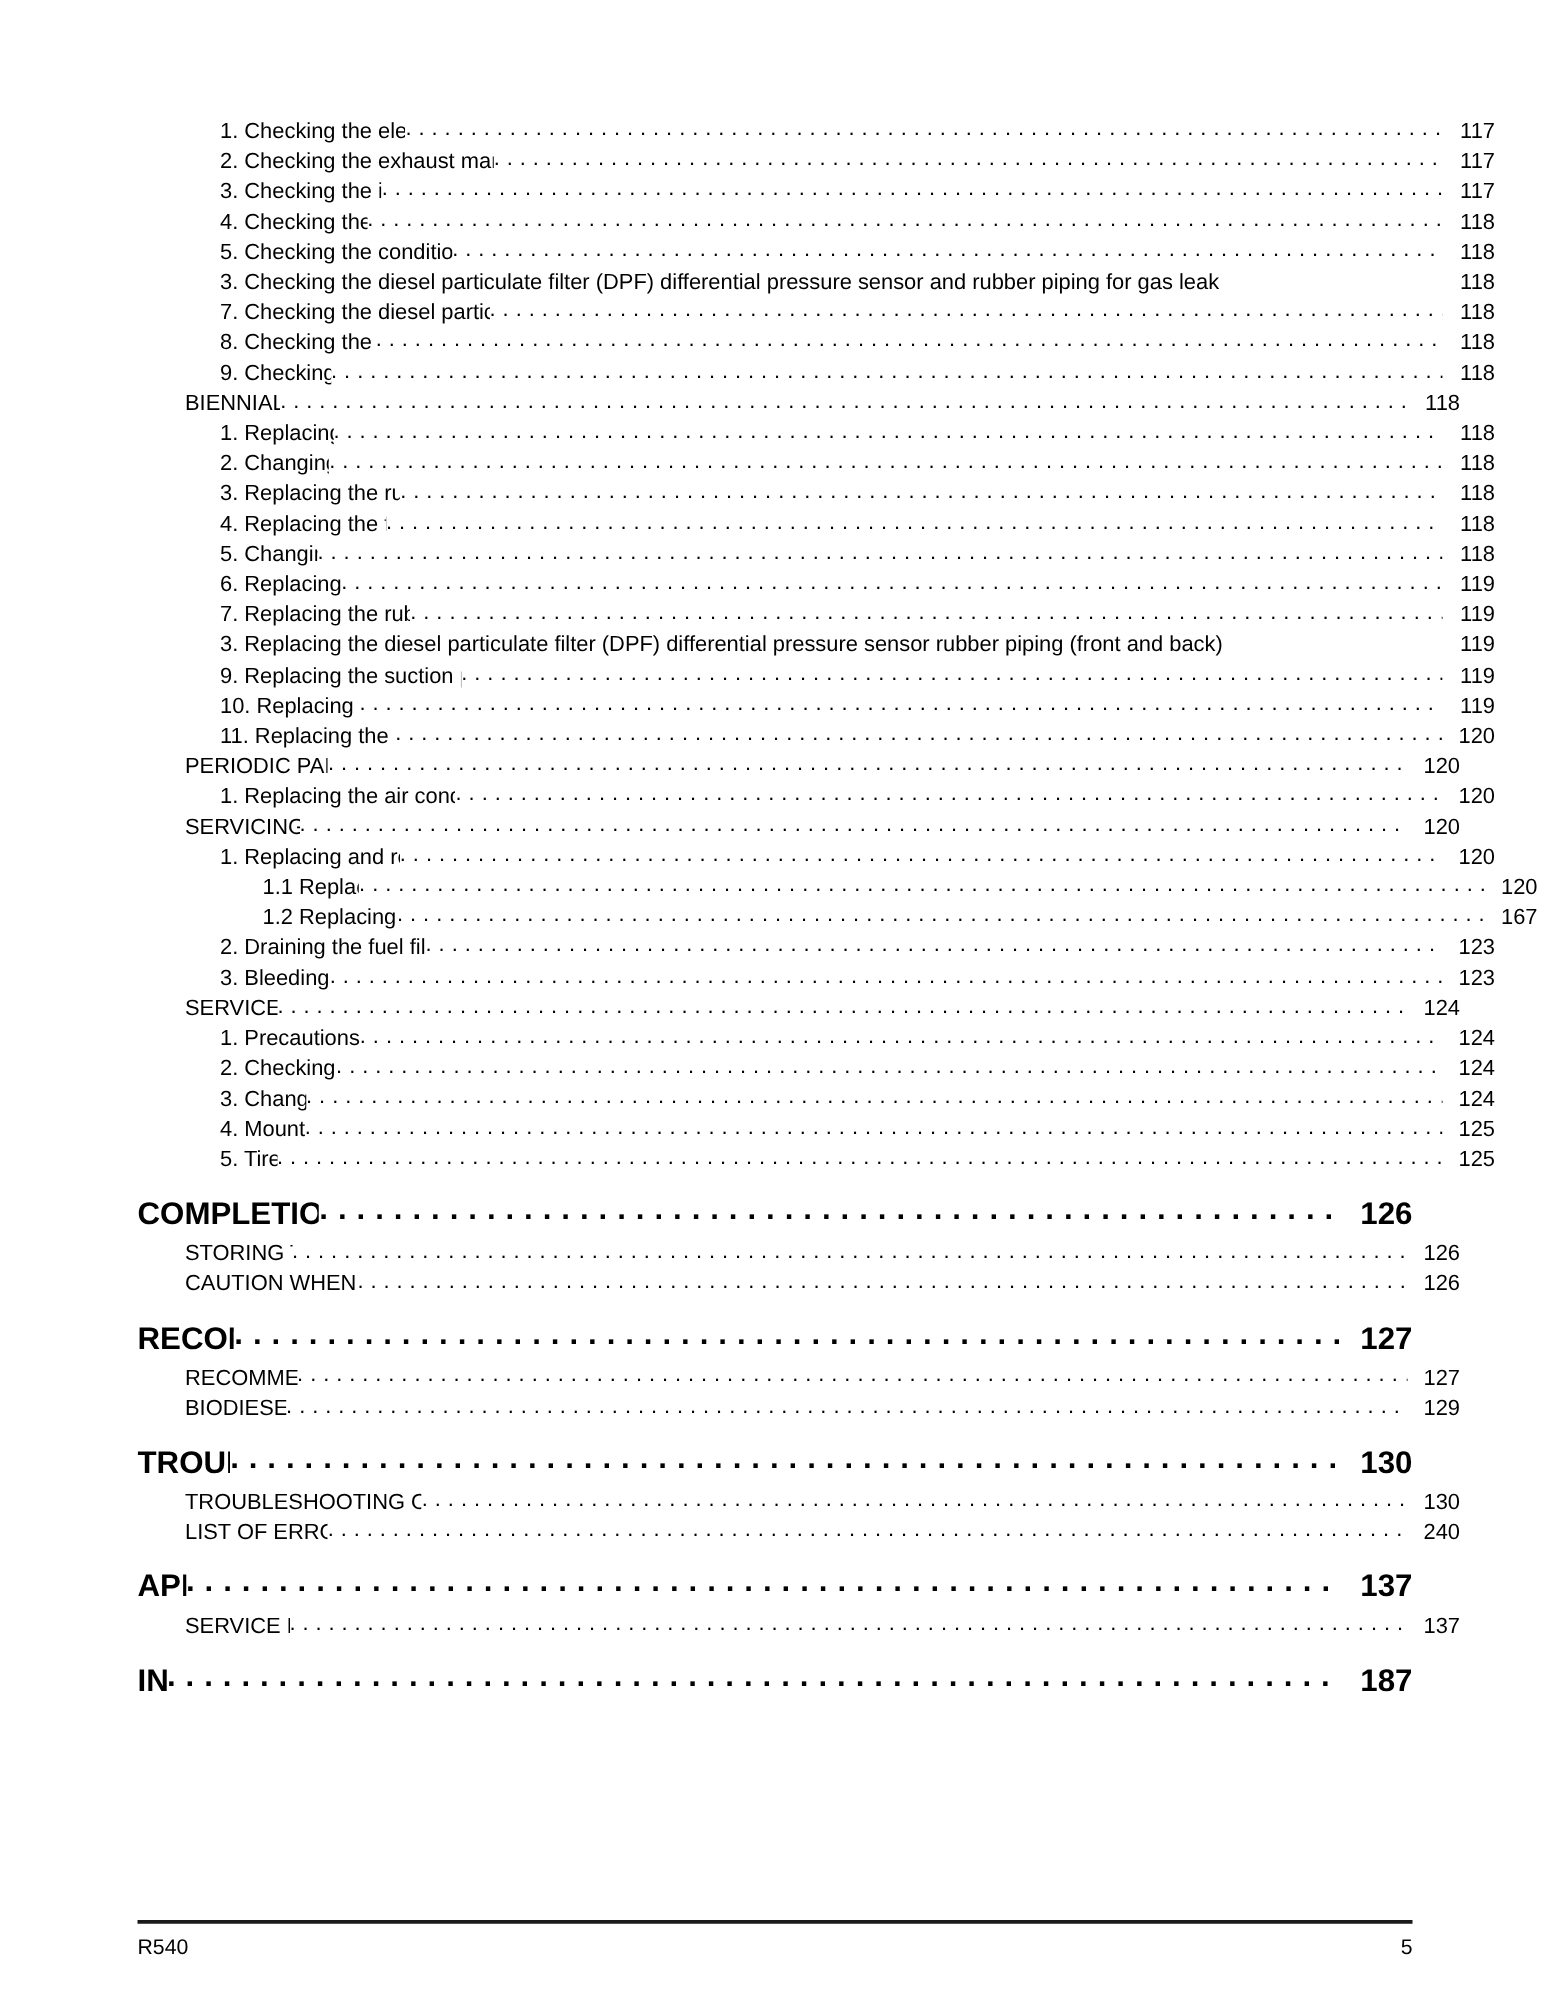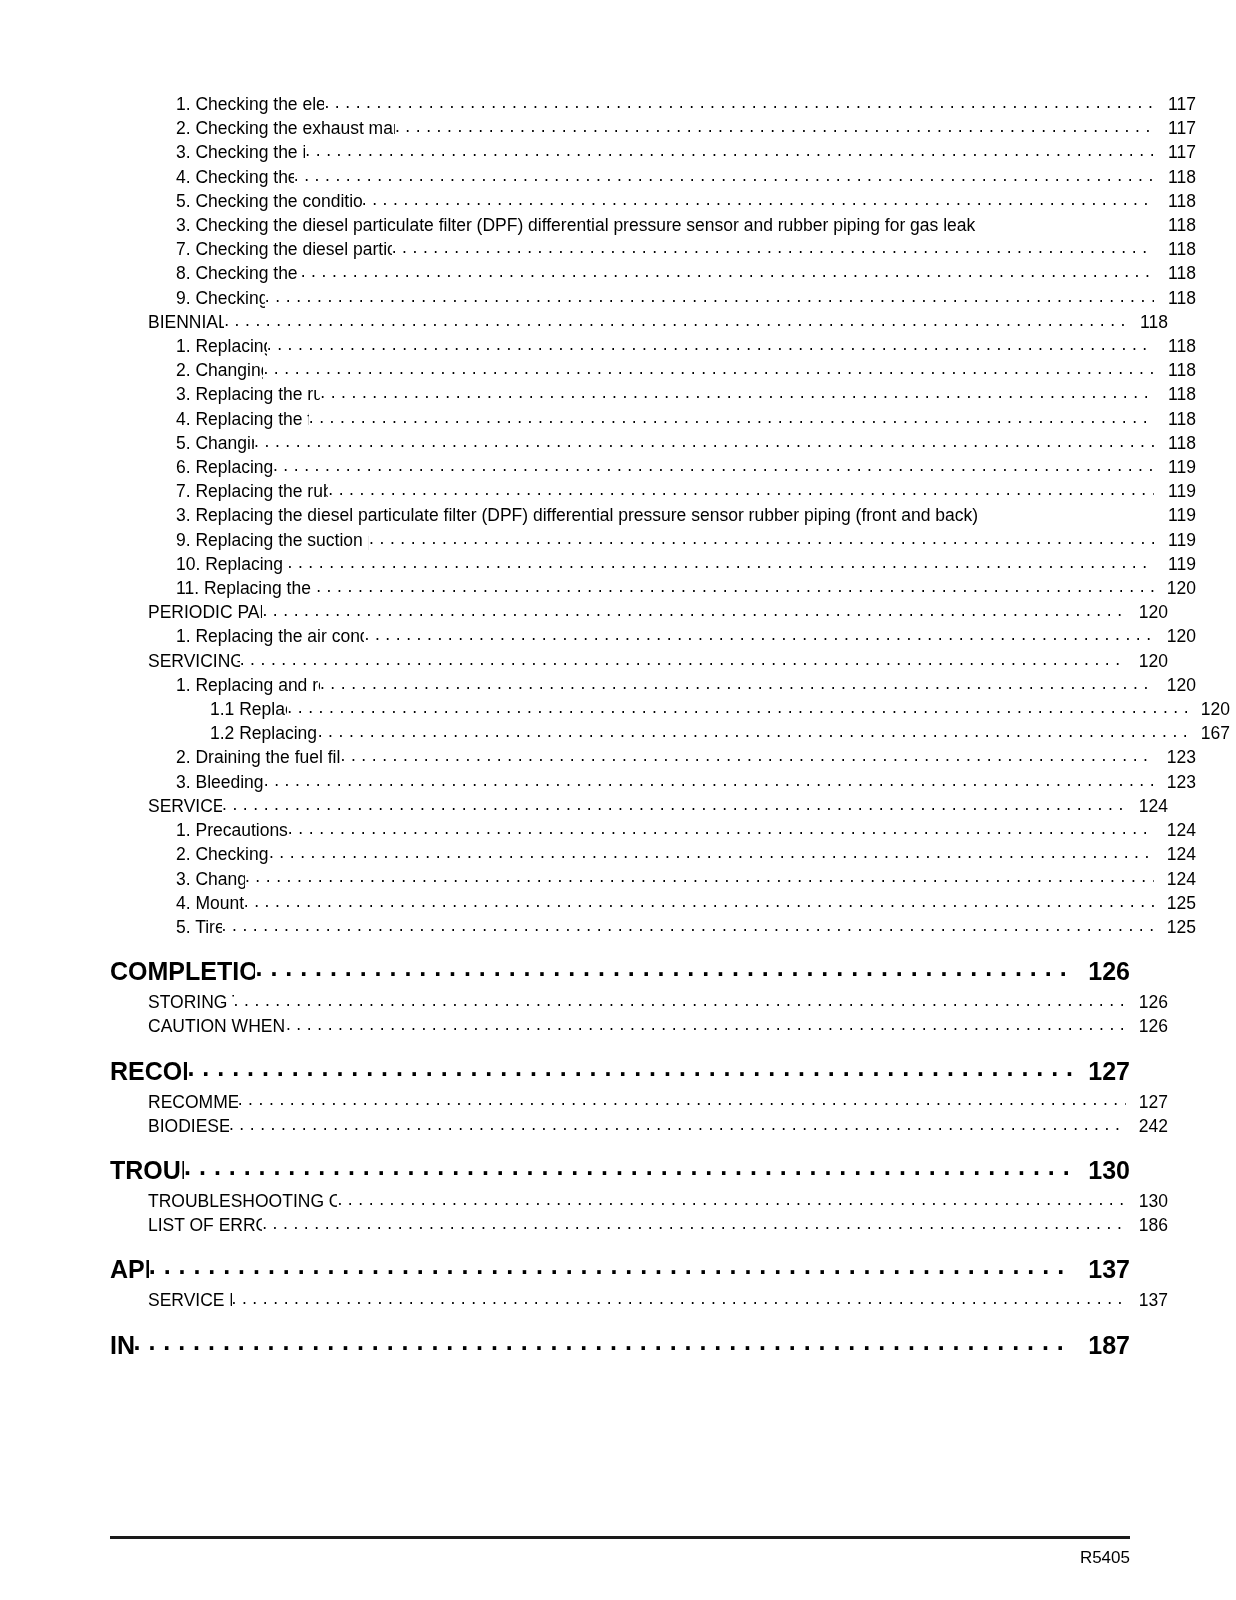--- a/index.html
+++ b/index.html
@@ -102,21 +102,21 @@
     left: 110px;
     right: 106px;
     bottom: 32px;
   }
   #footer .rule {
     border-top: 3px solid #1a1a1a;
     width: 100%;
   }
   #footer .fline {
     display: flex;
-    justify-content: flex-end;
+    justify-content: space-between;
     align-items: baseline;
     padding-top: 9px;
     font-size: 17px;
   }
 </style>
 </head>
 <body>
 
 <div id="page">
 
@@ -315,36 +315,36 @@
         <span class="page">127</span>
       </div>
       <div class="row lvl-head">
         <span class="label">RECOMMENDED OIL LIST</span>
         <span class="leader"></span>
         <span class="page">127</span>
       </div>
       <div class="row lvl-head">
         <span class="label">BIODIESEL FUEL (BDF)</span>
         <span class="leader"></span>
-        <span class="page">242</span>
+        <span class="page">129</span>
       </div>
       <div class="row lvl-major">
         <span class="label">TROUBLESHOOTING</span>
         <span class="leader"></span>
         <span class="page">130</span>
       </div>
       <div class="row lvl-head">
         <span class="label">TROUBLESHOOTING OF THE ENGINE AND OTHER SYSTEMS</span>
         <span class="leader"></span>
         <span class="page">130</span>
       </div>
       <div class="row lvl-head">
         <span class="label">LIST OF ERROR CODE NUMBERS</span>
         <span class="leader"></span>
-        <span class="page">186</span>
+        <span class="page">240</span>
       </div>
       <div class="row lvl-major">
         <span class="label">APPENDIX</span>
         <span class="leader"></span>
         <span class="page">137</span>
       </div>
       <div class="row lvl-head">
         <span class="label">SERVICE HOUR METER</span>
         <span class="leader"></span>
         <span class="page">137</span>

